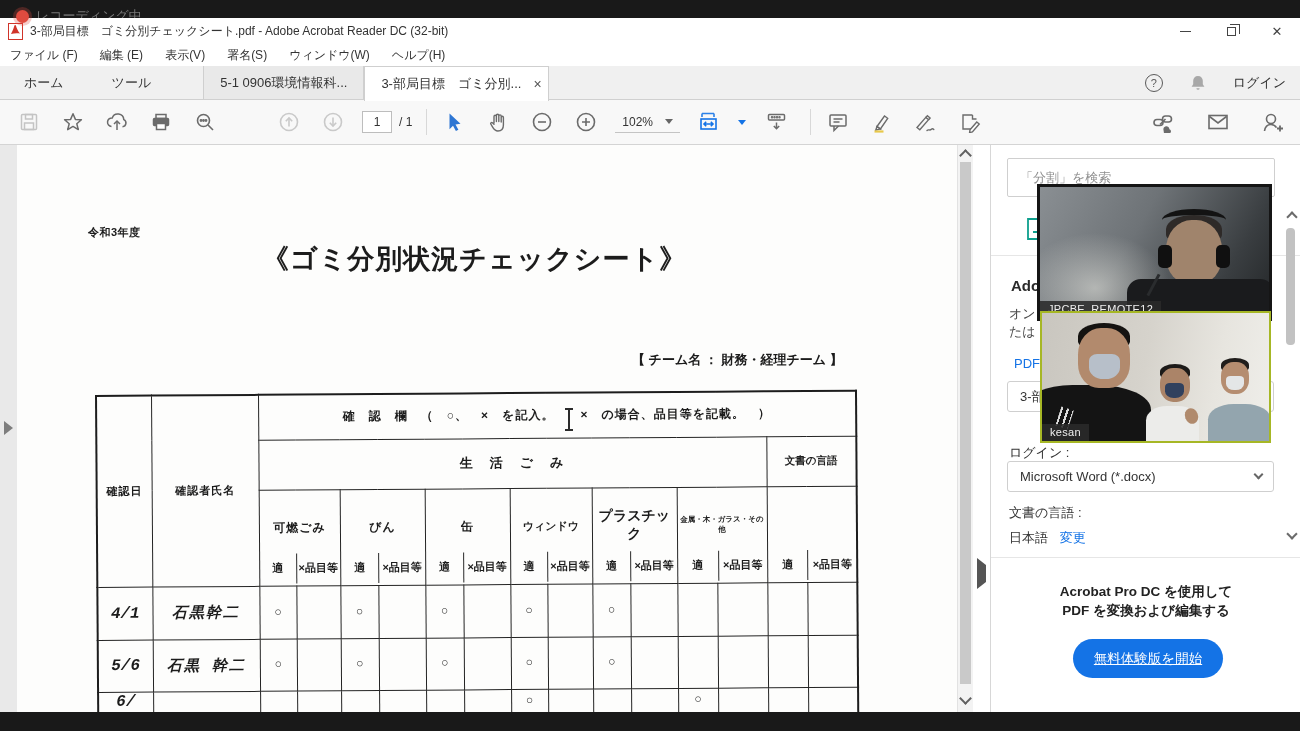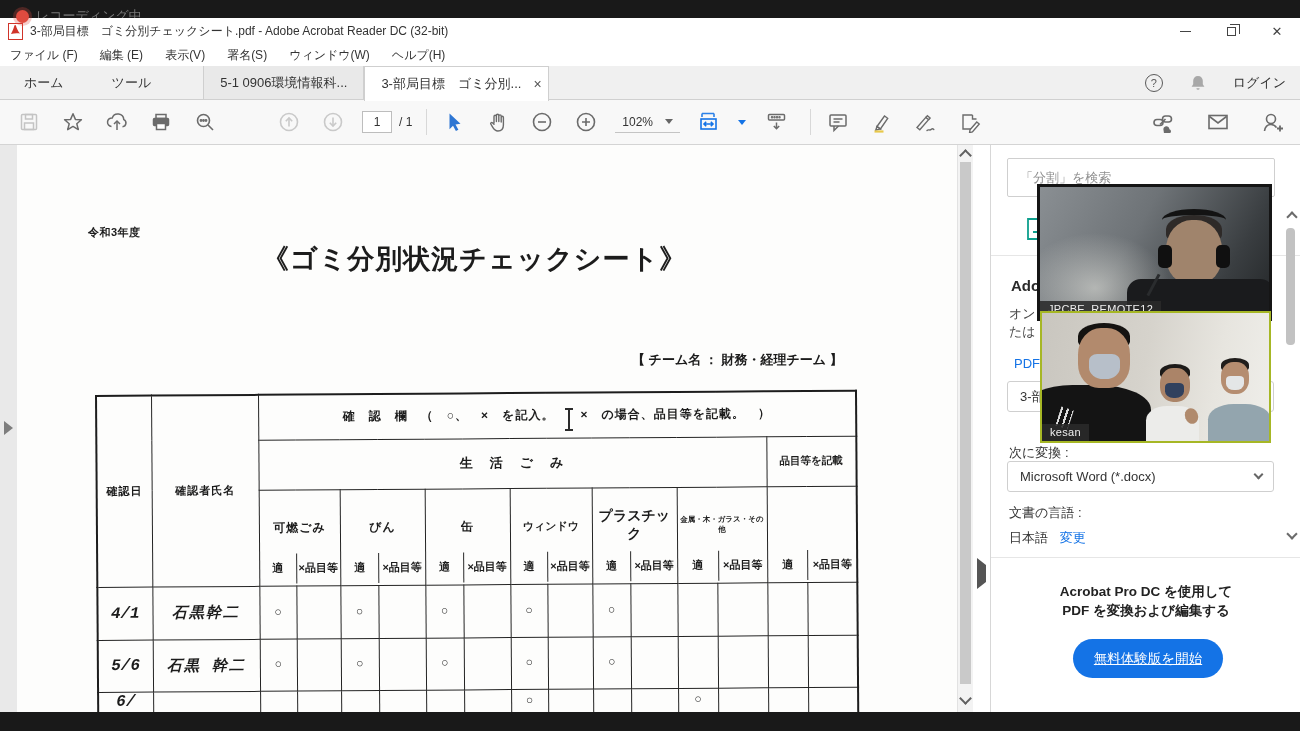--- a/index.html
+++ b/index.html
@@ -418,21 +418,21 @@
             <col style="width:50px">
         </colgroup>
         <tbody>
             <tr class="h-a">
           <td rowspan="3" style="font-size:11px">確認日</td>
           <td rowspan="3" style="font-size:11px">確認者氏名</td>
           <td colspan="14">確　認　欄　（　○、　×　を記入。　　×　の場合、品目等を記載。　）</td>
         </tr>
         <tr class="h-b">
           <td colspan="12">生　活　ご　み</td>
-          <td colspan="2" style="font-size:10.5px;letter-spacing:0">品目等を記載</td>
+          <td colspan="2" style="font-size:10.5px;letter-spacing:0">文書の言語</td>
         </tr>
         <tr class="h-c">
           <td colspan="2">
                 <div class="catcell">
             <div class="catname">可燃ごみ</div>
             <div class="pair">
                     <span class="ok">適</span>
                     <span class="ng">×品目等</span>
                   </div>
                 </div>
@@ -568,21 +568,21 @@
           </svg>
       </span>
       <div class="pdivider" style="top:110px"></div>
       <div class="p-head">Ado</div>
       <div class="p-body" style="top:160px">オン</div>
       <div class="p-body" style="top:178px">たは</div>
       <div class="p-link">PDF</div>
       <div class="selbox" style="top:236px">
         <span>3-部</span>
       </div>
-      <div class="p-label" style="top:299px">次に変換 :</div>
+      <div class="p-label" style="top:299px">ログイン :</div>
       <div class="selbox" style="top:316px">
         <span>Microsoft Word (*.docx)</span>
         <span class="chev"></span>
       </div>
       <div class="p-label" style="top:359px">文書の言語 :</div>
       <div class="p-label" style="top:384px">
         <span>日本語</span>
         <span class="p-blue" style="margin-left:8px">変更</span>
       </div>
       <div class="pscroll-up">

